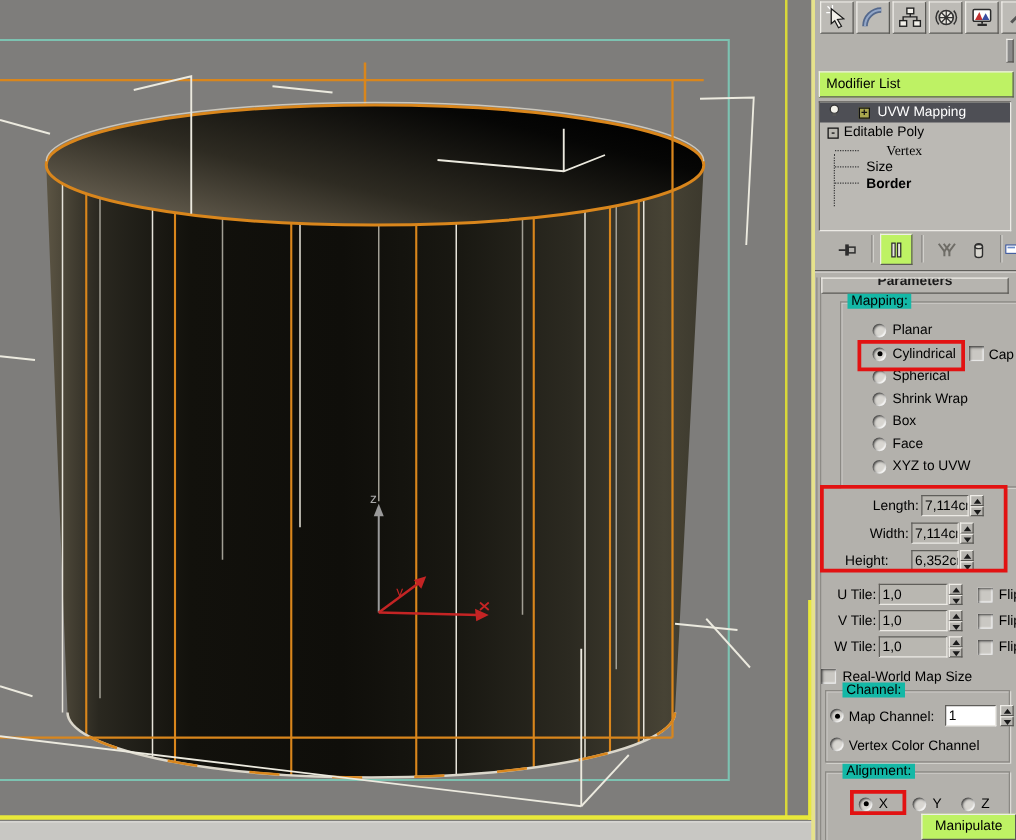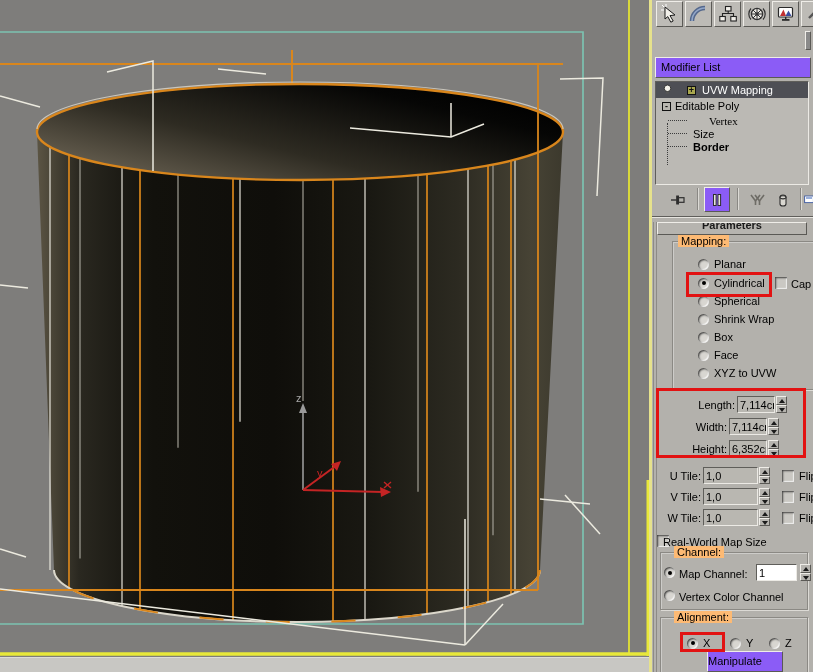--- a/index.html
+++ b/index.html
@@ -6,21 +6,21 @@
   .screen{position:relative;width:813px;height:672px;overflow:hidden;
     font-family:"Liberation Sans",sans-serif;background:#b3b1ac;font-size:11px;color:#000;}
   svg text{font-family:"Liberation Sans",sans-serif;}
   
   #vp{position:absolute;left:0;top:0;}
   .bottombar{position:absolute;left:0;top:657px;width:652px;height:15px;background:#c8c7c3;border-top:1px solid #dddcd8;}
   .panel-edge{position:absolute;left:649px;top:0;width:3px;height:672px;background:#e6e28c;}
   
   .panel{position:absolute;left:652px;top:0;width:161px;height:672px;background:#b3b1ac;}
   .panel *{box-sizing:border-box;}
-  .raised{background:#8b5cf6;border:1px solid;border-color:#efede8 #5a5955 #5a5955 #efede8;}
+  .raised{background:#bef264;border:1px solid;border-color:#efede8 #5a5955 #5a5955 #efede8;}
   .sunken{background:#bbb9b4;border:1px solid;border-color:#5f5e5a #eceae5 #eceae5 #5f5e5a;}
   .tabs{position:absolute;left:4px;top:1px;width:157px;height:27px;display:flex;gap:2px;overflow:hidden;}
   .tab{width:27px;height:26px;flex:0 0 auto;background:#bdbbb6;border:1px solid;border-color:#efede8 #5a5955 #5a5955 #efede8;display:flex;align-items:center;justify-content:center;}
   .namefield{position:absolute;left:5px;top:31px;width:146px;height:19px;padding:2px 3px;}
   .swatch{position:absolute;left:153px;top:31px;width:6px;height:19px;}
   .modlist{position:absolute;left:3px;top:57px;width:156px;height:21px;padding:3px 5px;}
   .stack{position:absolute;left:3px;top:81px;width:154px;height:104px;overflow:hidden;}
   .srow{display:flex;align-items:center;height:16px;}
   .srow.tree{height:13px;}
   .srow.sel{background:#4e4f55;color:#fff;}
@@ -33,39 +33,39 @@
   .stacktools{position:absolute;left:3px;top:186px;width:156px;height:28px;}
   .tbtn{position:absolute;top:1px;width:26px;height:25px;display:flex;align-items:center;justify-content:center;}
   .tsep{position:absolute;top:2px;width:1px;height:22px;background:#8a8884;box-shadow:1px 0 0 #dcdad5;}
   .hsep{position:absolute;left:0;top:216px;width:161px;height:1px;background:#5f5e5a;box-shadow:0 1px 0 #e6e4df;}
   .rollout{position:absolute;left:5px;top:222px;width:150px;height:13px;overflow:hidden;
     background:#b6b4af;border:1px solid;border-color:#efede8 #5a5955 #5a5955 #efede8;
     text-align:center;font-weight:bold;color:#1b1b1b;}
   .rollout span{display:block;margin-top:-4px;}
   .gutter{position:absolute;left:1px;top:222px;width:4px;height:450px;border-left:1px solid #8d8b86;border-right:1px solid #8d8b86;}
   .group{position:absolute;border:1px solid #8b8984;box-shadow:1px 1px 0 #dcdad5,inset 1px 1px 0 rgba(255,255,255,.35);}
-  .glabel{position:absolute;background:#fdba74;padding:0 3px;white-space:nowrap;text-align:right;}
+  .glabel{position:absolute;background:#14b8a6;padding:0 3px;white-space:nowrap;text-align:right;}
   .radio{display:inline-block;width:11px;height:11px;border-radius:50%;background:#d8d6d1;position:relative;flex:0 0 auto;
     box-shadow:inset 1px 1px 2px rgba(30,30,30,.85),inset -1px -1px 1px rgba(255,255,255,.9);}
   .radio.on::after{content:'';position:absolute;left:3.5px;top:3.5px;width:4px;height:4px;border-radius:50%;background:#000;}
   .check{display:inline-block;width:12px;height:12px;background:#cac8c3;flex:0 0 auto;
     box-shadow:inset 1px 1px 2px rgba(30,30,30,.8),inset -1px -1px 1px rgba(255,255,255,.9);}
   .opt-row{position:absolute;left:46px;display:flex;align-items:center;gap:5px;height:14px;}
   .prow{position:absolute;display:flex;align-items:center;}
   .rlabel{display:inline-block;text-align:right;white-space:nowrap;}
   .fld{display:inline-block;background:#b9b7b1;border:1px solid;border-color:#5f5e5a #eceae5 #eceae5 #5f5e5a;
     height:17px;padding:2px 2px;white-space:nowrap;overflow:hidden;}
   .fld.white{background:#ffffff;}
   .spin{display:inline-flex;flex-direction:column;width:11px;height:17px;margin-left:1px;}
   .spin i{flex:1;background:#b6b4af;border:1px solid;border-color:#efede8 #5a5955 #5a5955 #efede8;position:relative;}
   .spin i::after{content:'';position:absolute;left:2px;}
   .spin i.up::after{top:2px;border-left:3px solid transparent;border-right:3px solid transparent;border-bottom:4px solid #1a1a1a;}
   .spin i.dn::after{top:2px;border-left:3px solid transparent;border-right:3px solid transparent;border-top:4px solid #1a1a1a;}
   .annot{position:absolute;border:3px solid #e21212;z-index:60;pointer-events:none;}
-  .btn{position:absolute;}
+  .btn{position:absolute;text-align:center;margin-left:30px;}
 </style>
 </head>
 <body>
 
 <div class="screen">
 
   <svg id="vp" width="652" height="657" viewBox="0 0 652 657">
     <defs>
       <linearGradient id="bodyGrad" x1="0" y1="0" x2="1" y2="0">
         <stop offset="0" stop-color="#5c5544"></stop>
@@ -358,21 +358,21 @@
         </div>
         <div class="prow" style="left: 8px; top: 418px;">
           <span class="rlabel" style="width: 67px;">Width:</span>
           <span class="fld" style="width: 38px; margin-left: 2px;">7,114cm</span>
           <span class="spin">
             <i class="up"></i>
             <i class="dn"></i>
           </span>
         </div>
         <div class="prow" style="left: 8px; top: 440px;">
-          <span class="rlabel" style="width: 67px;">Height:</span>
+          <span class="rlabel" style="width: 67px; text-align: center;">Height:</span>
           <span class="fld" style="width: 38px; margin-left: 2px;">6,352cm</span>
           <span class="spin">
             <i class="up"></i>
             <i class="dn"></i>
           </span>
         </div>
       </div>
 
     <div id="tiles">
         <div class="prow" style="left: 4px; top: 467px;">
@@ -401,21 +401,21 @@
           <span class="spin">
             <i class="up"></i>
             <i class="dn"></i>
           </span>
           <span class="check" style="margin-left: 12px;"></span>
           <span style="margin-left: 5px;">Flip</span>
         </div>
       </div>
 
     <span class="check" style="position:absolute;left:5px;top:535px"></span>
-    <span style="position:absolute;left:11px;top:536px">Real-World Map Size</span>
+    <span style="position:absolute;left:22px;top:536px">Real-World Map Size</span>
 
     <div class="group" style="left:8px;top:552px;width:148px;height:58px"></div>
     <span class="glabel" style="left:22px;top:546px">Channel:</span>
     <span class="radio on" style="position:absolute;left:12px;top:567px"></span>
     <span style="position:absolute;left:27px;top:568px">Map Channel:</span>
     <span class="fld white" style="position:absolute;left:104px;top:564px;width:41px">1</span>
     <span class="spin" style="position:absolute;left:147px;top:564px">
         <i class="up"></i>
         <i class="dn"></i>
       </span>

